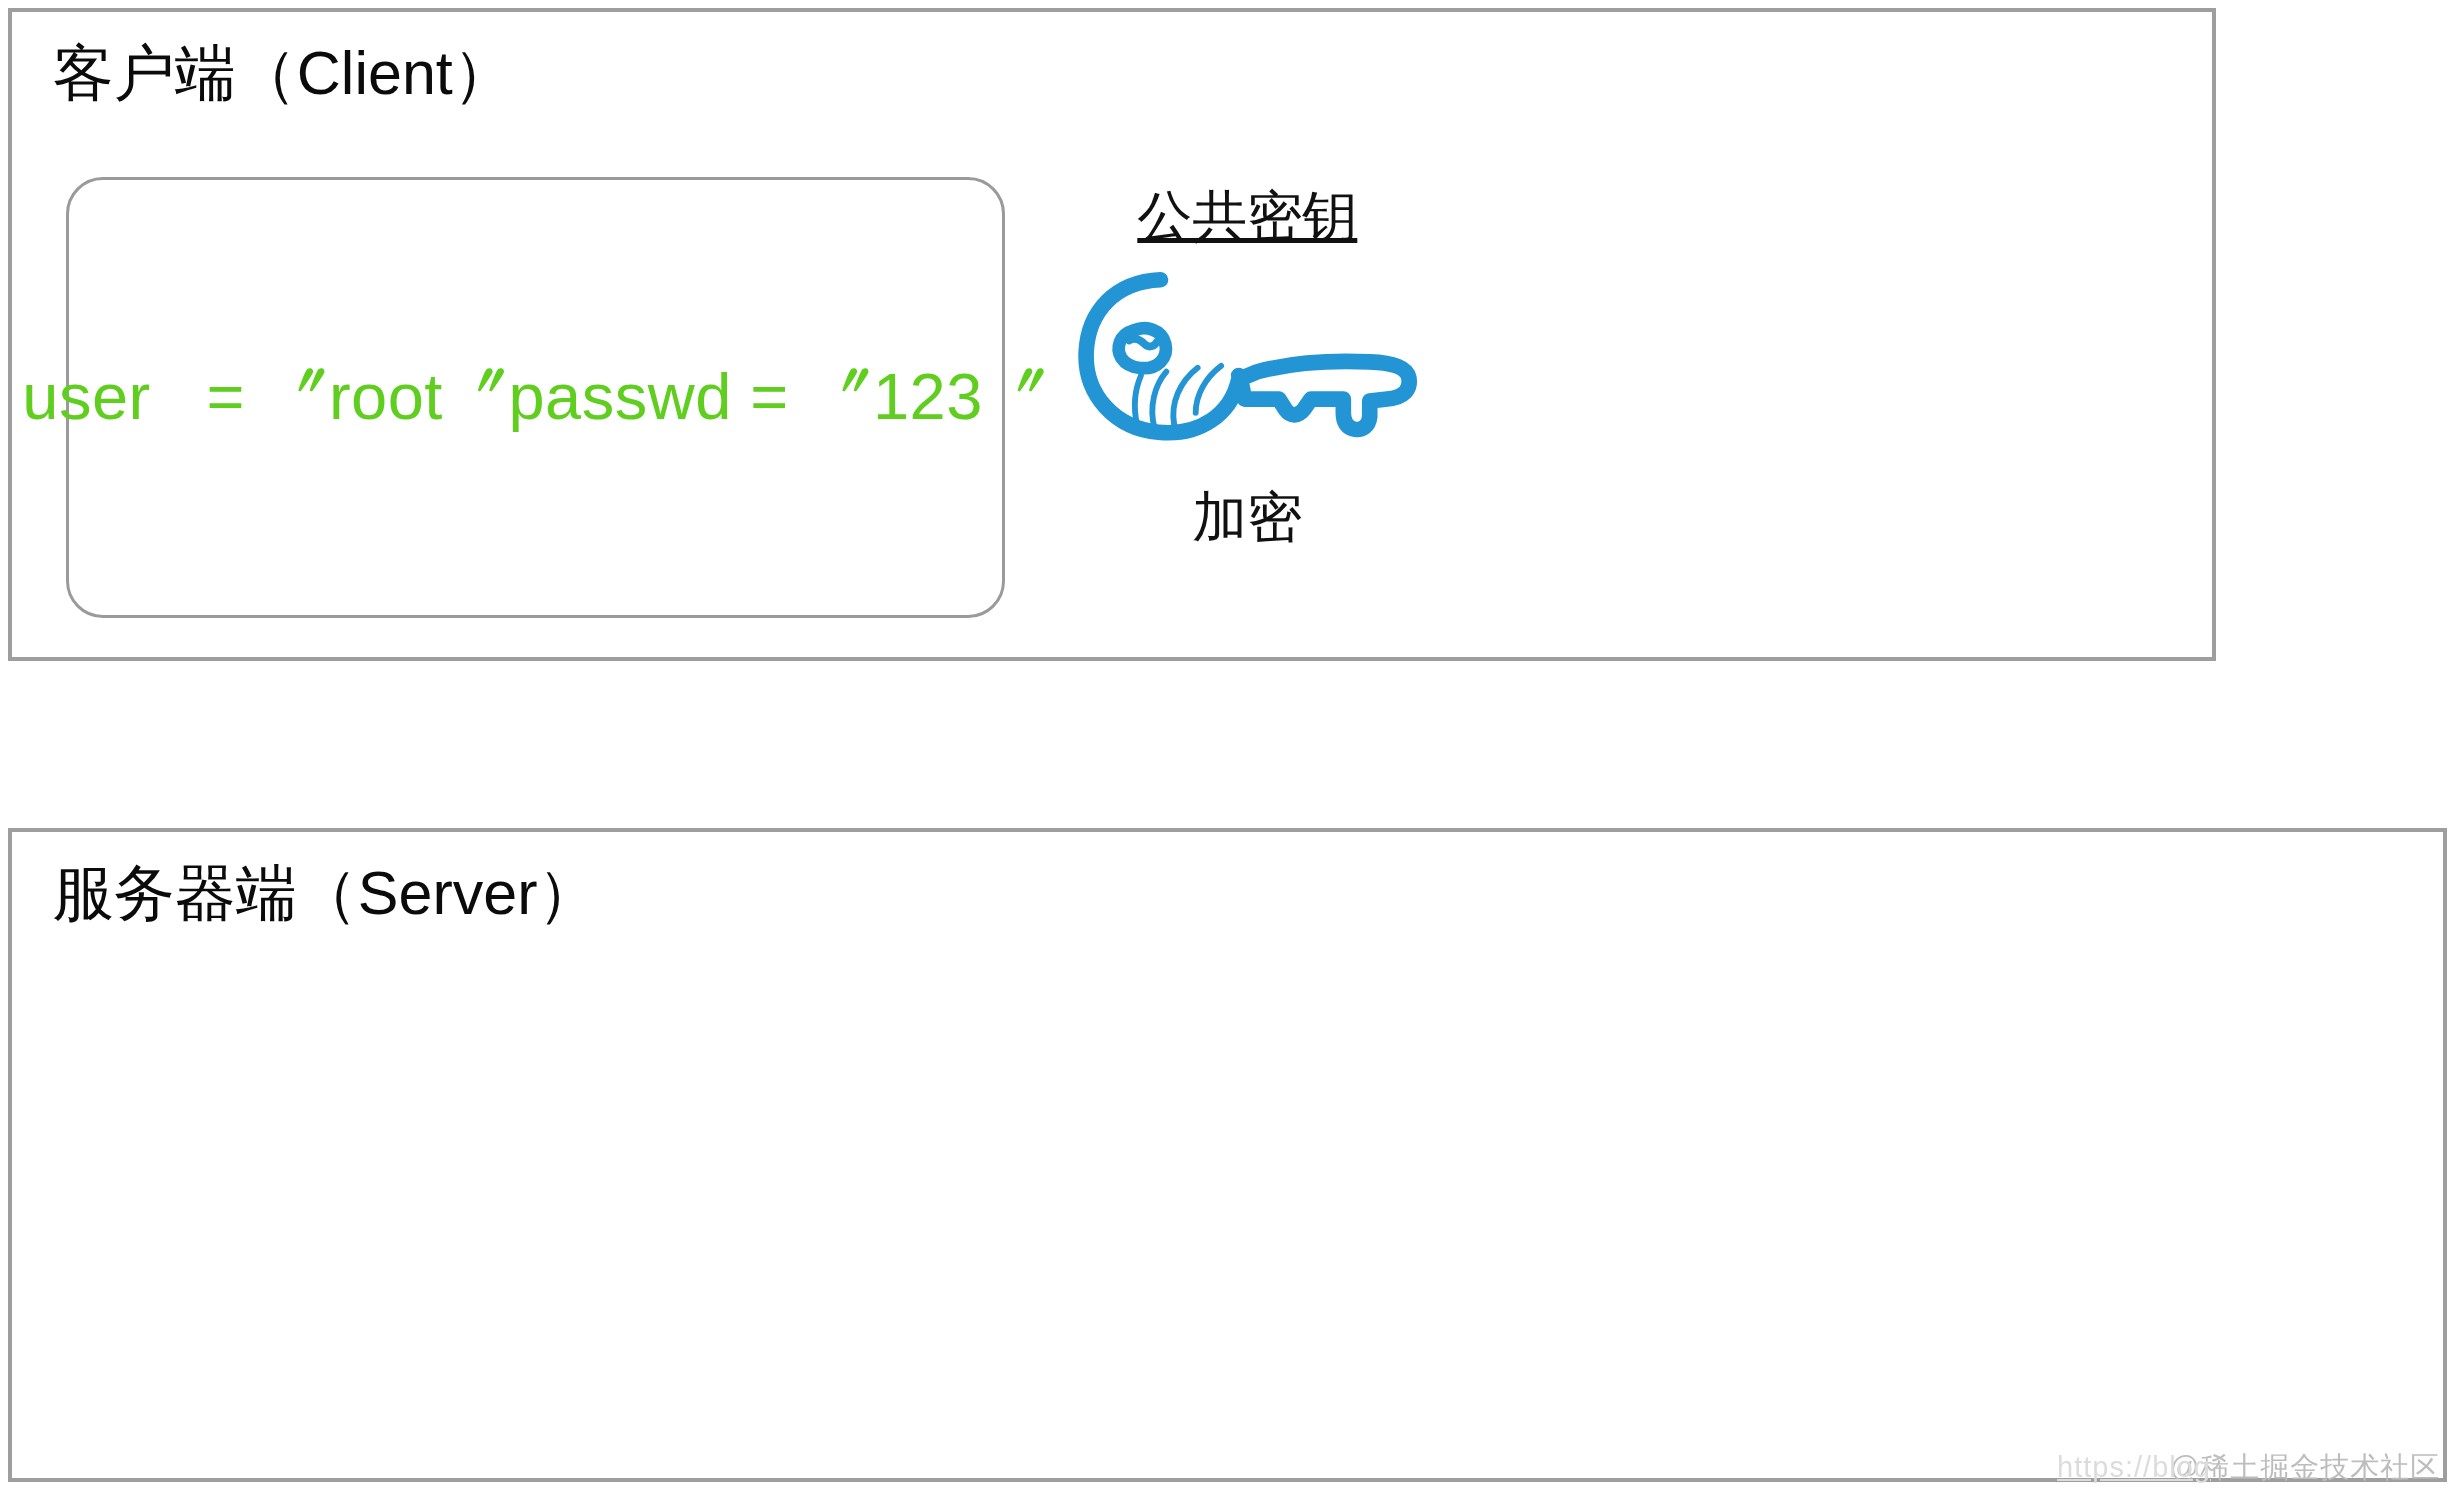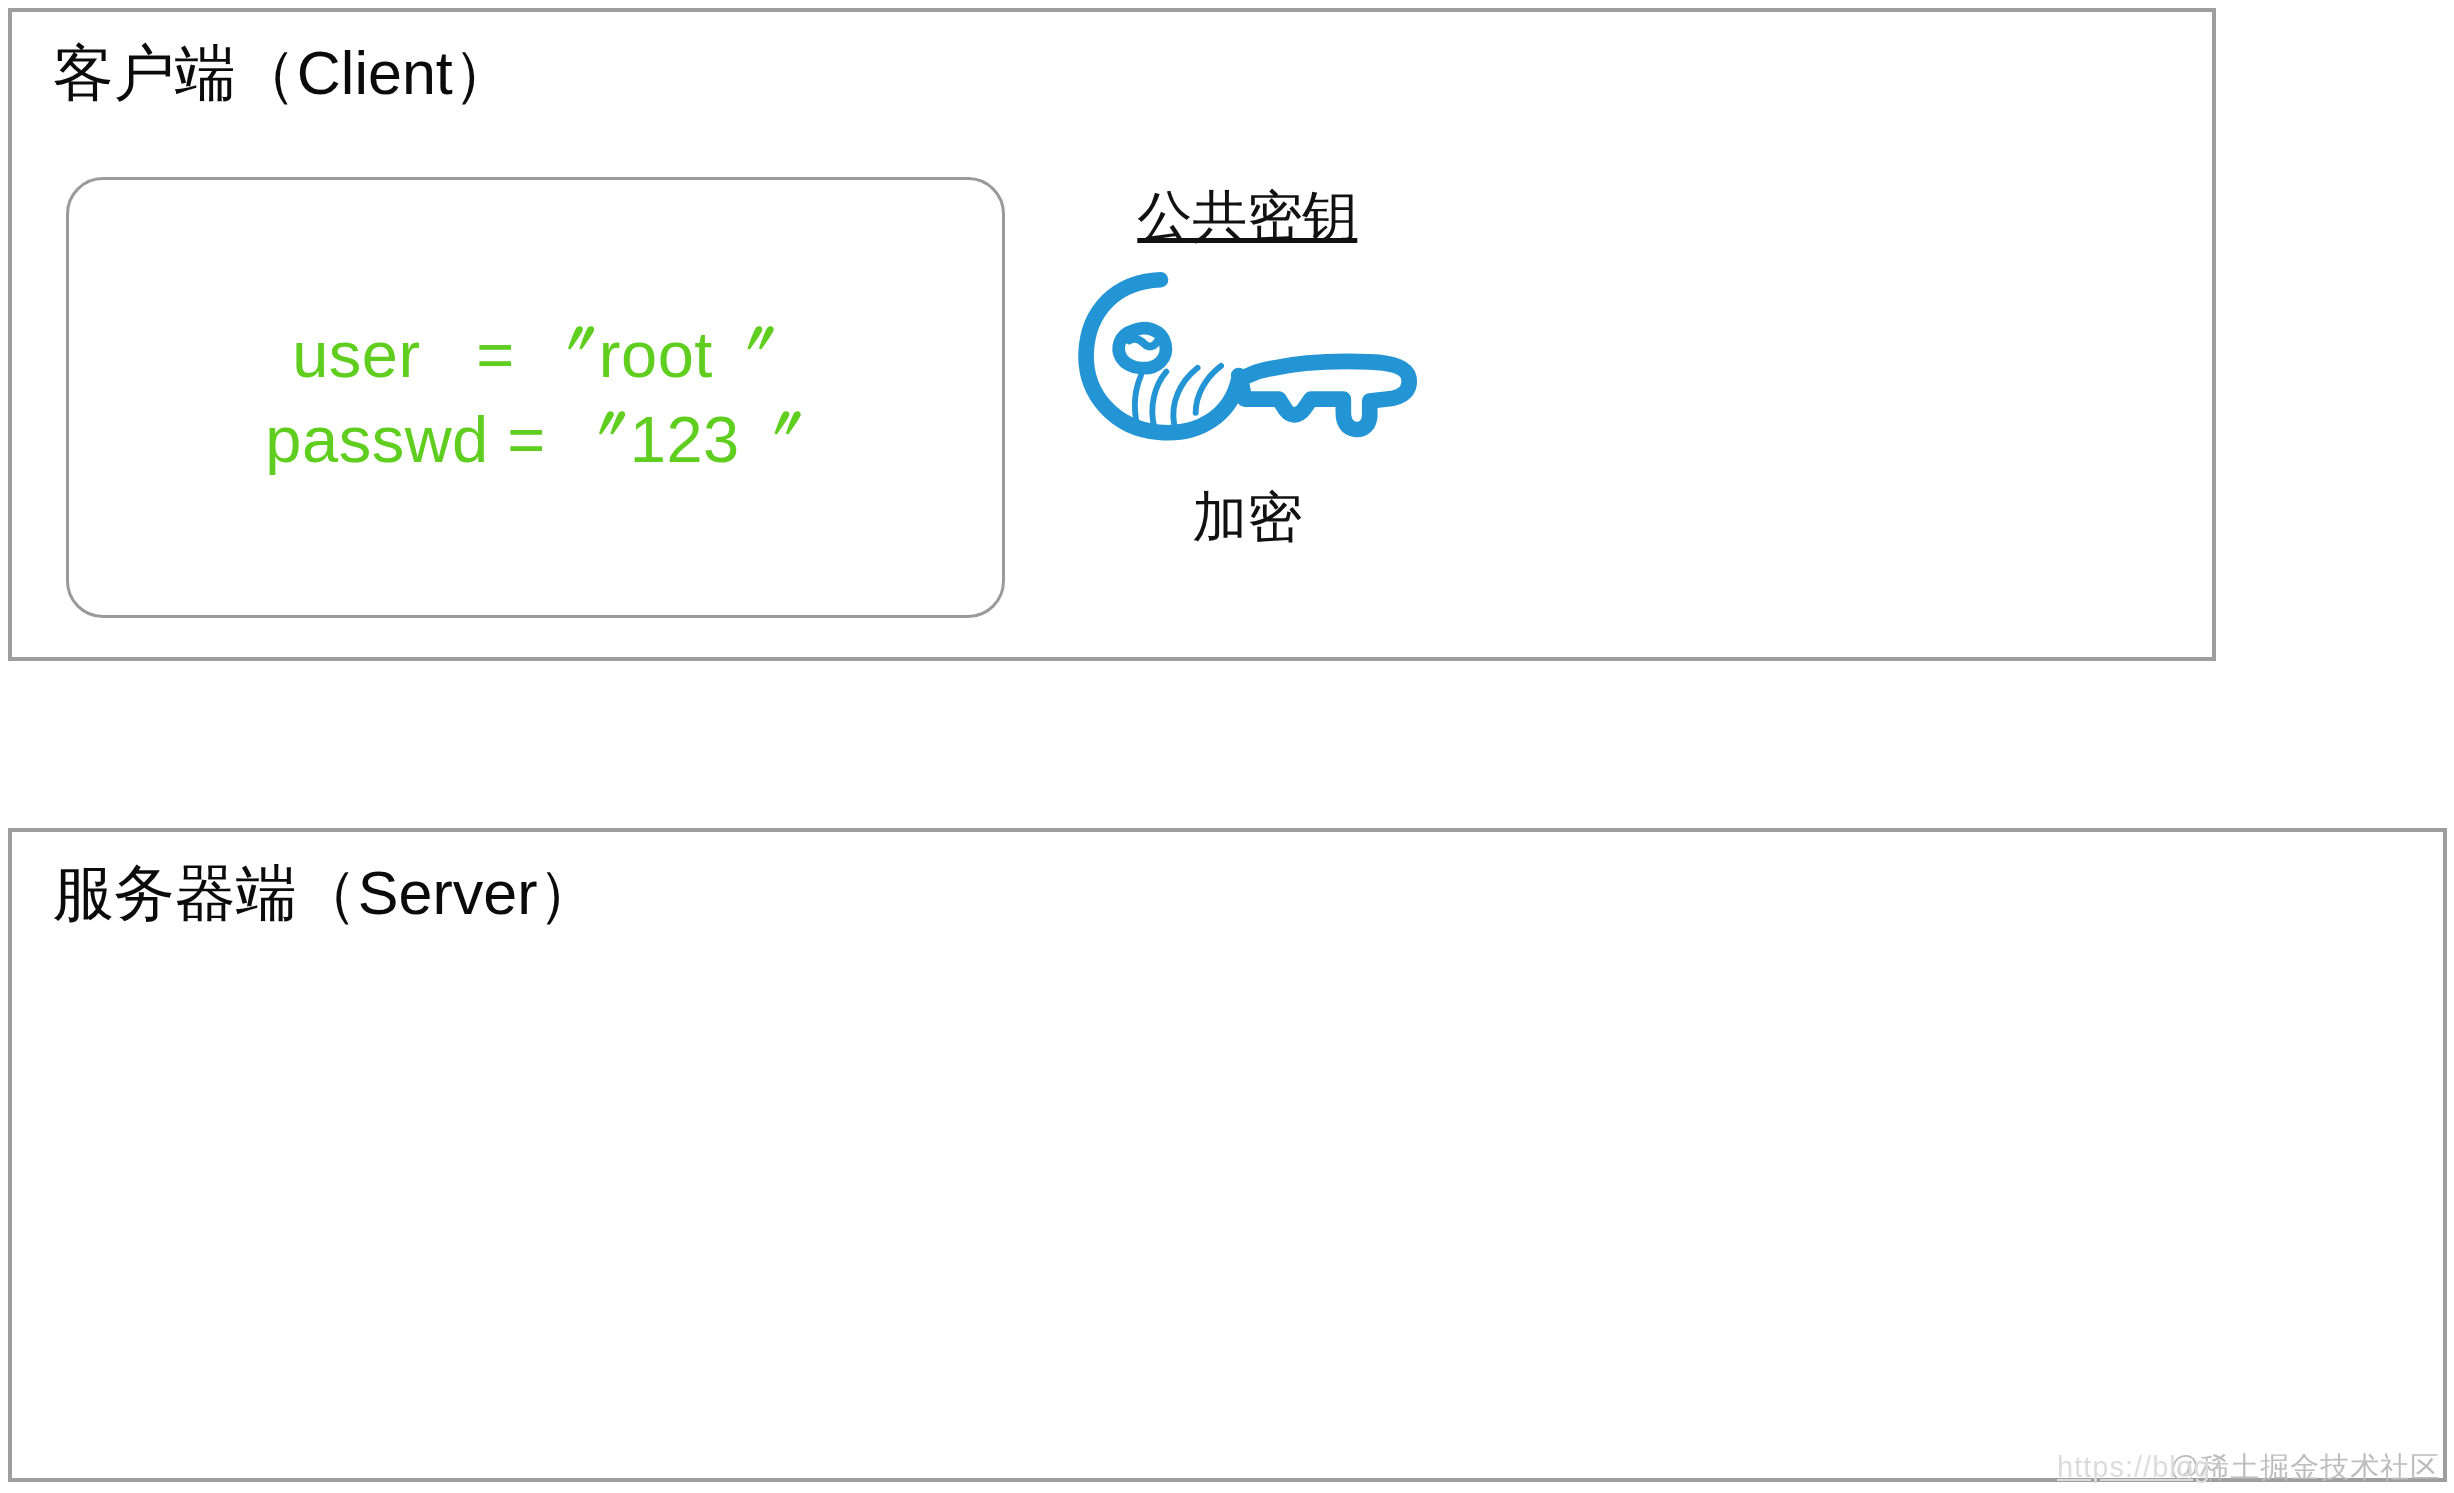--- a/index.html
+++ b/index.html
@@ -45,21 +45,21 @@
   }
 
   
   .codebox {
     position: absolute;
     border: 3.9px solid #9a9a9a;
     border-radius: 37px;
     background: #ffffff;
     box-sizing: border-box;
     display: flex;
-    flex-direction: column;
+    flex-direction: row;
     justify-content: center;
     align-items: center;
   }
   .code-line {
     font-family: "Liberation Sans", "DejaVu Sans", sans-serif;
     font-size: 65px;
     line-height: 1.32;
     white-space: pre;
     letter-spacing: 0.5px;
     font-weight: 400;

